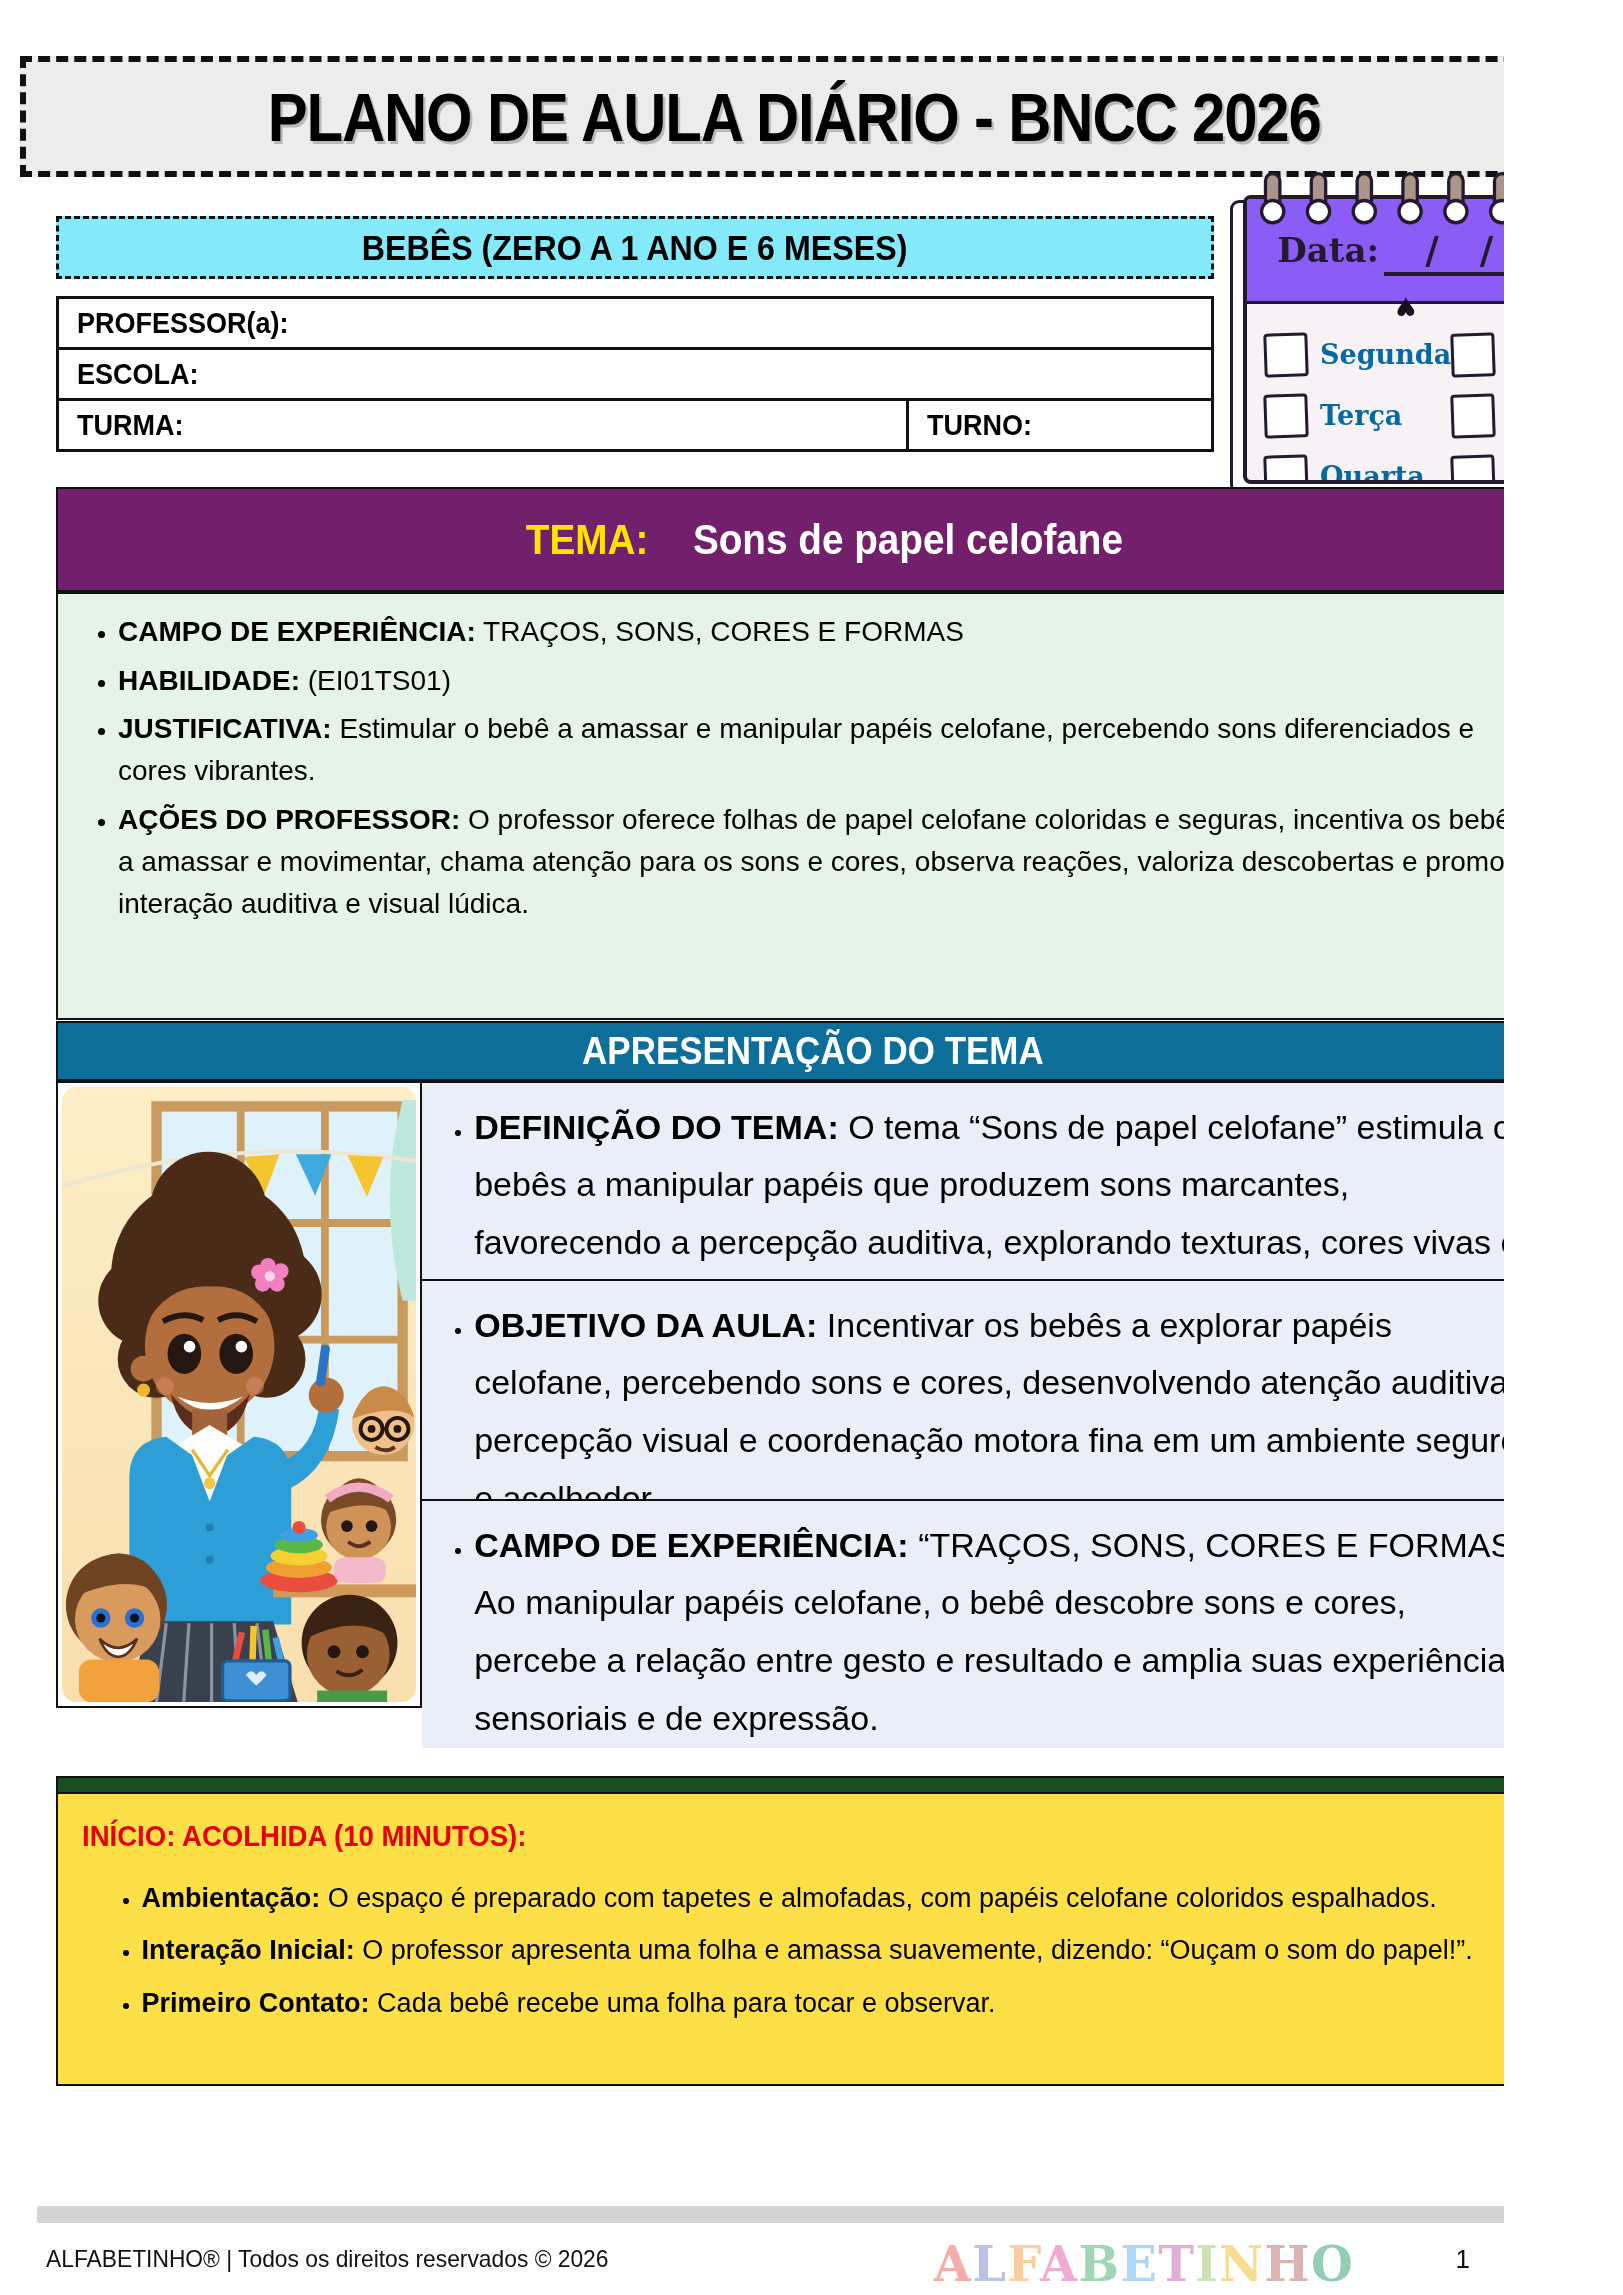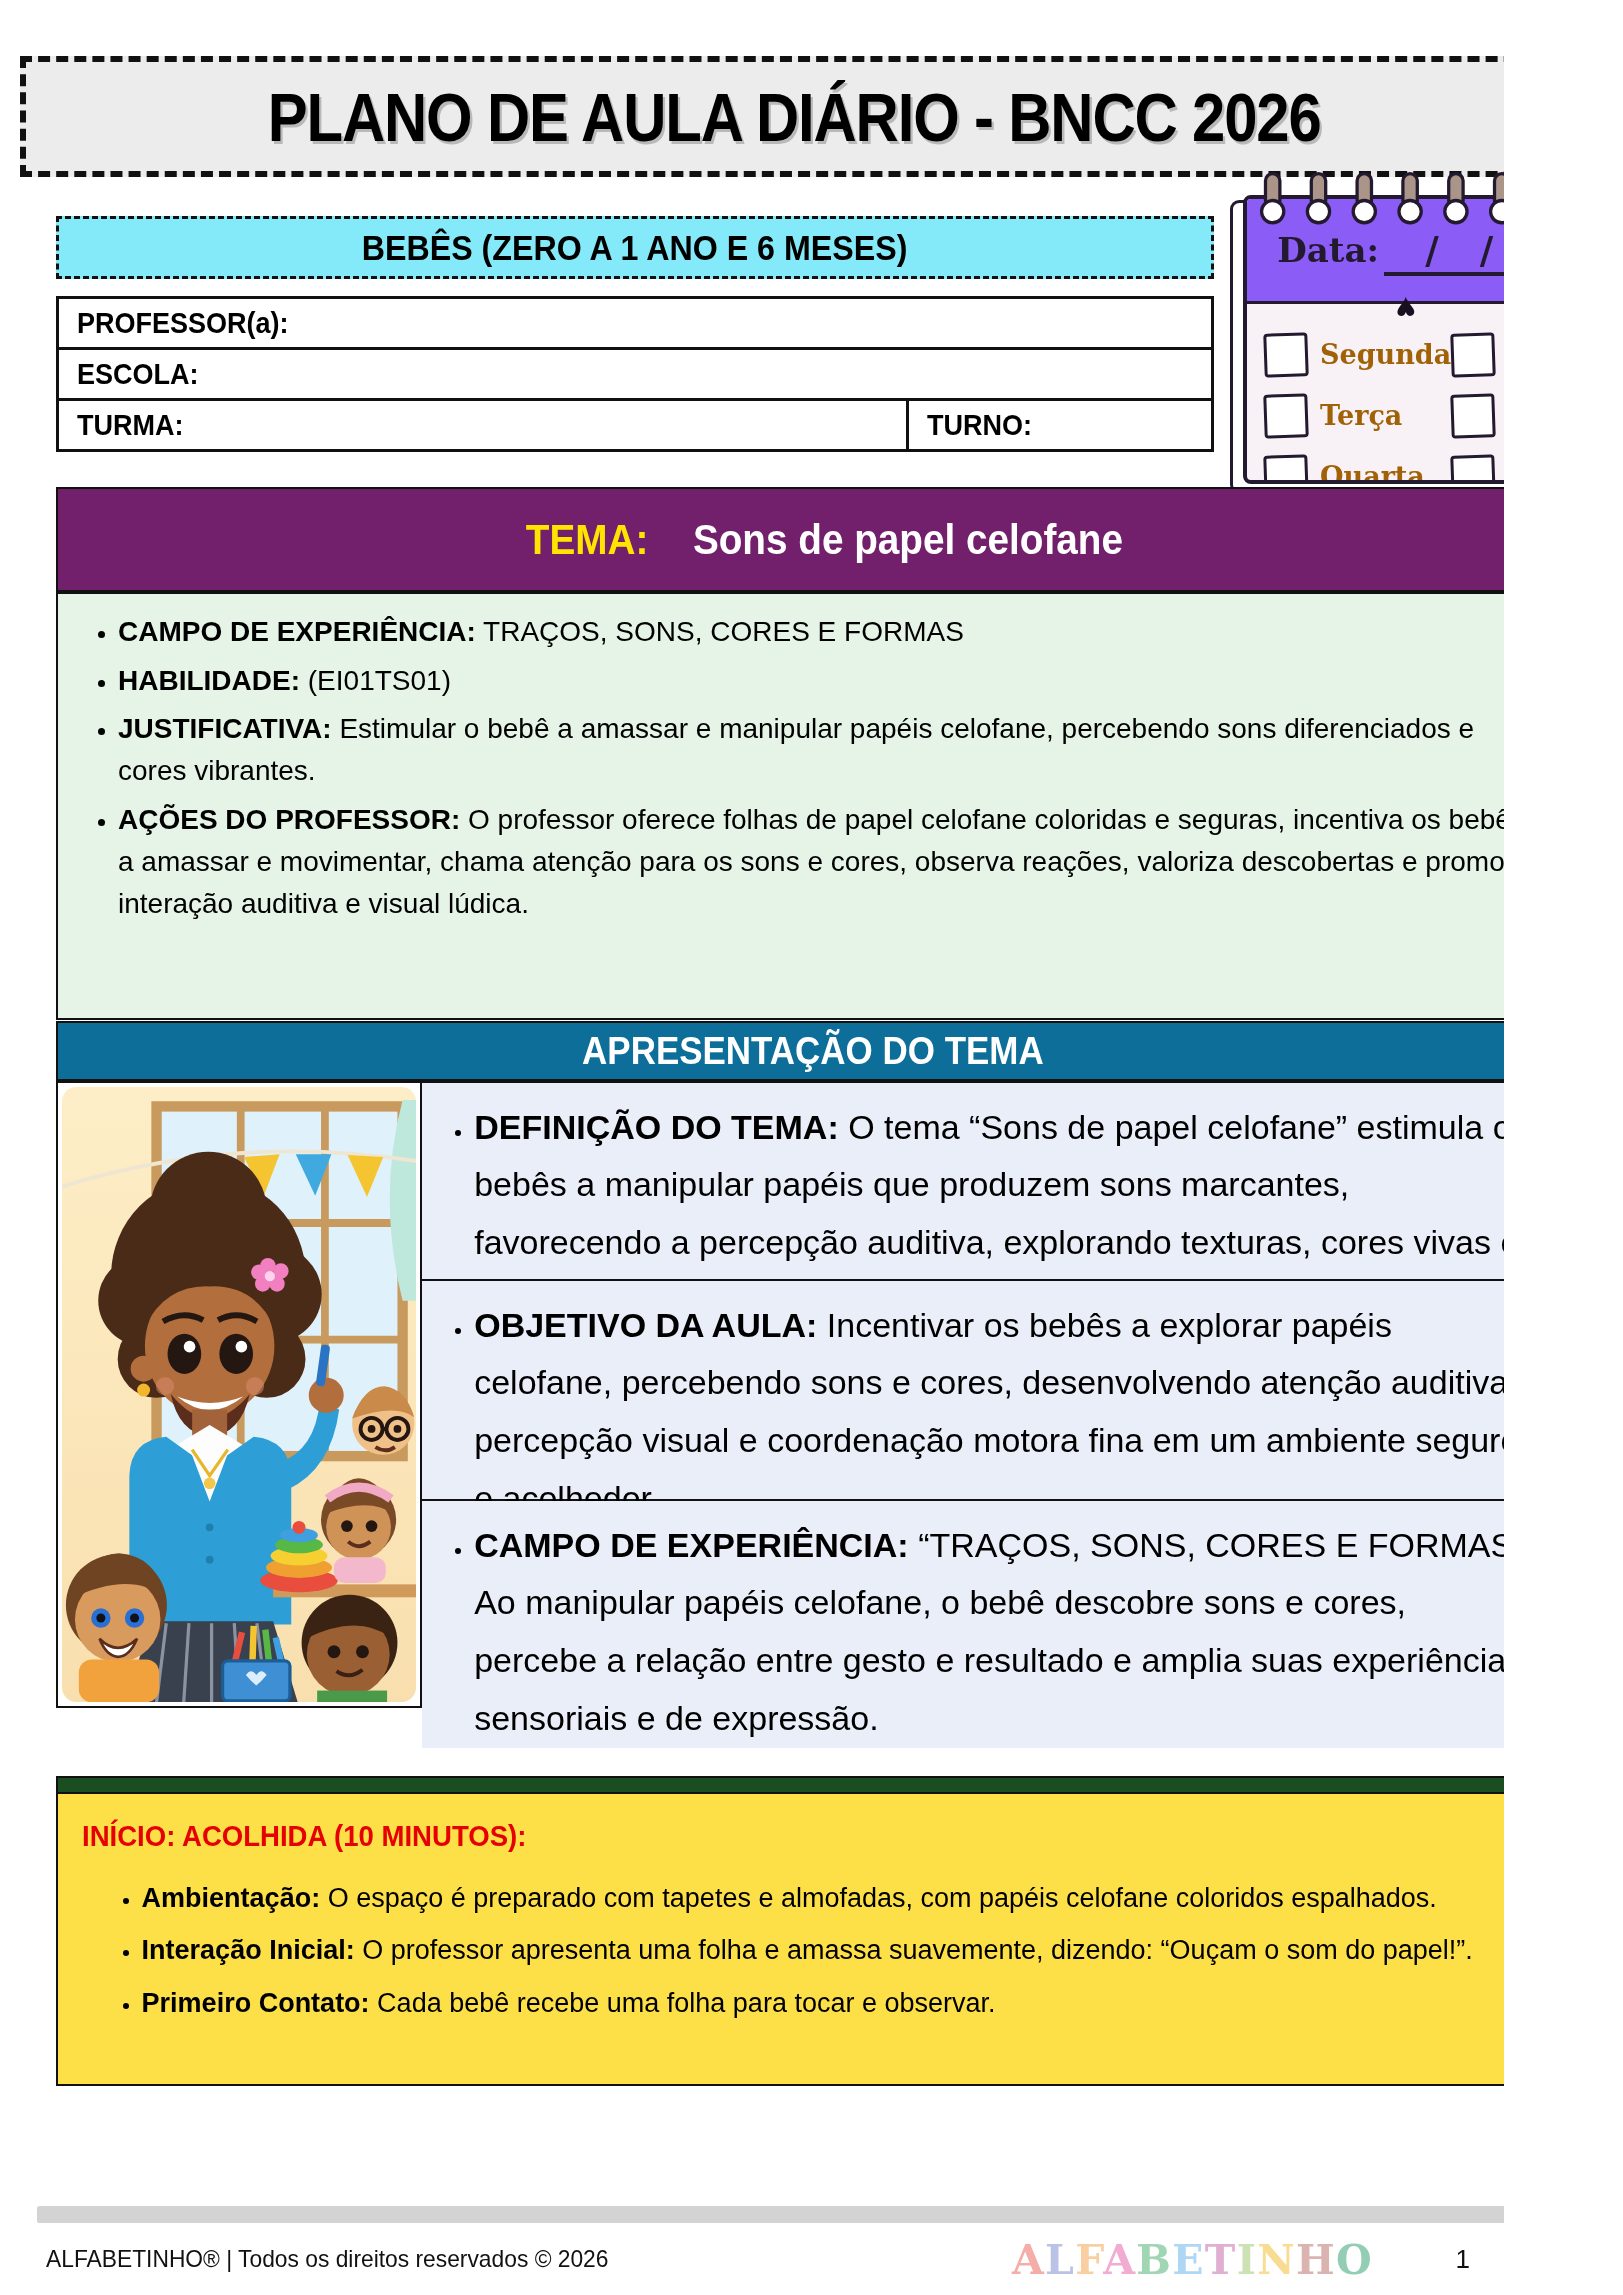--- a/index.html
+++ b/index.html
@@ -42,21 +42,21 @@
   .date-line{flex:1;margin-left:5.2px;border-bottom:4.6px solid #241a30;height:48px;
     display:flex;justify-content:space-evenly;align-items:flex-end;
     font-family:"DejaVu Serif",serif;font-weight:bold;font-size:37px;color:#241a30;}
   .heart-arrow{position:absolute;left:50%;top:93px;transform:translateX(-50%) rotate(180deg);
     font-size:34px;color:#18101f;line-height:1;}
   .days{position:absolute;left:0;top:134px;width:100%;display:grid;
     grid-template-columns:1fr 1fr;row-gap:17px;padding:0 9.2px 0 17px;box-sizing:border-box;}
   .day{display:flex;align-items:center;gap:11.8px;}
   .day .box{width:38px;height:38px;background:#fff;border:3.9px solid #241a30;border-radius:3.9px;
     transform:rotate(-2deg);flex:0 0 auto;}
-  .day .dl{font-family:"DejaVu Serif",serif;font-weight:bold;font-size:27px;color:#a16207;white-space:nowrap;}
+  .day .dl{font-family:"DejaVu Serif",serif;font-weight:bold;font-size:27px;color:#0369a1;white-space:nowrap;}
   .rings{position:absolute;left:0;top:0;width:100%;height:59px;}
 
   
   .tema-banner{position:absolute;left:56px;top:487px;width:1514px;height:105px;
     background:#72206c;border:2.6px solid #111;box-sizing:border-box;
     display:flex;align-items:center;justify-content:center;gap:14.4px;padding-left:40px;}
   .tema-banner .y{color:#ffe400;font-size:43px;font-weight:bold;transform:scaleX(.9);display:inline-block;}
   .tema-banner .w{color:#fff;font-size:43px;font-weight:bold;transform:scaleX(.9);display:inline-block;}
 
   
@@ -98,22 +98,22 @@
   .estrutura-box{position:absolute;left:56px;top:1792px;width:1514px;height:294px;
     background:#fde047;border:2.6px solid #111;box-sizing:border-box;padding:26px 26px 0 23.6px;}
   .inicio-h{color:#e60000;font-size:29px;font-weight:bold;margin:0 0 25px 0;transform:scaleX(.95);transform-origin:left;}
   .estrutura-box ul{margin:0;padding-left:60px;}
   .estrutura-box li{font-size:27px;line-height:1.55;margin-bottom:10.5px;}
   .estrutura-box li::marker{font-size:19.6px;}
 
   
   .gray-bar{position:absolute;left:37px;top:2206px;width:1561px;height:17px;background:#d3d3d3;border-radius:2.6px;}
   .footer-copy{position:absolute;left:46px;top:2245px;font-size:24px;color:#111;transform:scaleX(.95);transform-origin:left;}
-  .footer-logo{position:absolute;right:131px;top:2236px;font-family:"DejaVu Serif",serif;
-    font-weight:bold;font-size:41px;letter-spacing:1.3px;opacity:.75;}
+  .footer-logo{position:absolute;right:150px;top:2236px;font-family:"DejaVu Serif",serif;
+    font-weight:bold;font-size:48px;letter-spacing:1.3px;opacity:.75;}
   .page-num{position:absolute;right:34px;top:2244px;font-size:26px;color:#111;}
 </style>
 </head>
 <body>
 
 <div class="page">
 
   <div class="title-banner">
     <span class="t">PLANO DE AULA DIÁRIO - BNCC 2026</span>
   </div>

